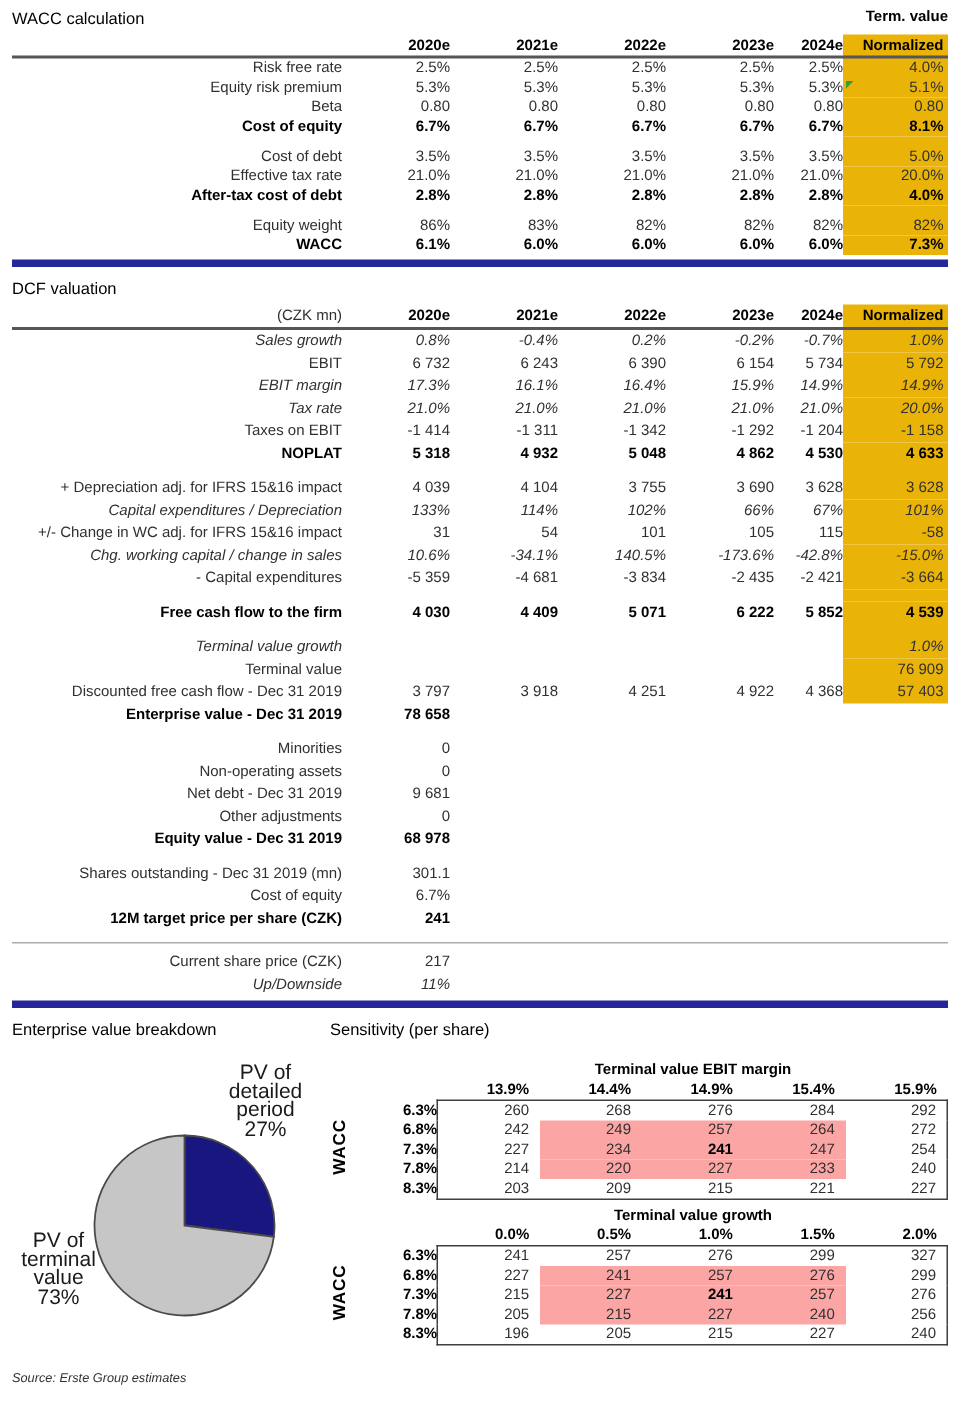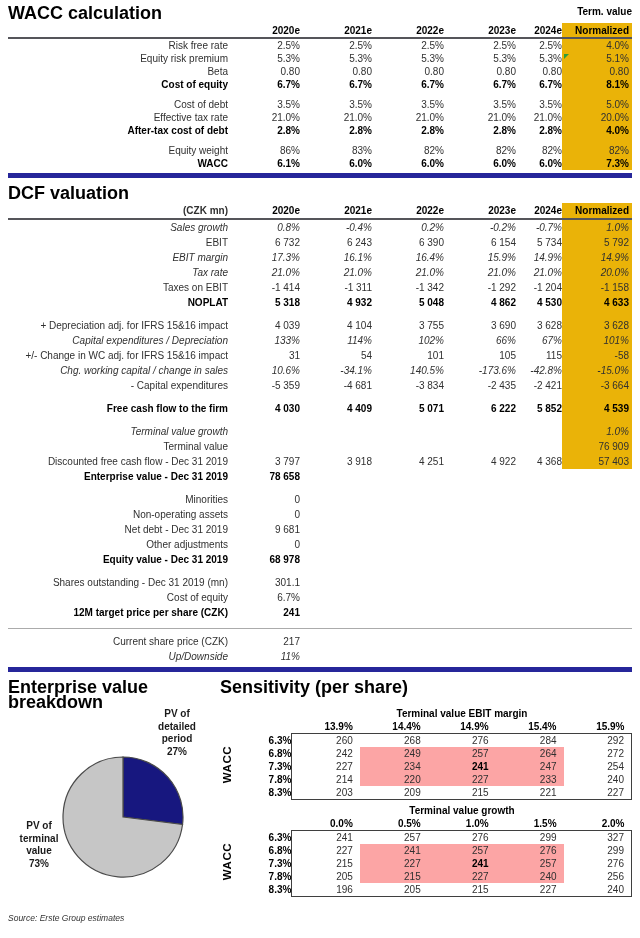--- a/index.html
+++ b/index.html
@@ -7,50 +7,50 @@
   body {
     width: 640px; height: 938px;
     background: #ffffff;
     font-family: "Liberation Sans", sans-serif;
     color: #303030;
     overflow: hidden;
   }
   .page { width: 640px; height: 938px; padding: 6px 8px 0 8px; position: relative; }
 
   .sec-head { position: relative; height: 17px; }
-  .sec-title { font-size: 18px; font-weight: bold; color: #000; margin: 0; line-height: 15px; }
+  .sec-title { font-size: 11px; font-weight: normal; color: #000; margin: 0; line-height: 15px; }
   .term-label { position: absolute; right: 0; top: 0; font-size: 10px; font-weight: bold; color: #000; }
 
   
   table.fin { width: 624px; border-collapse: collapse; table-layout: fixed; font-size: 10px; color: #303030; }
   .fin th, .fin td { padding: 0; height: 13px; line-height: 13px; white-space: nowrap; text-align: right; vertical-align: middle; font-weight: normal; }
   .fin.dcf th, .fin.dcf td { height: 15px; line-height: 15px; }
   .fin thead th { font-weight: bold; color: #000; border-bottom: 2.5px solid #55555a; height: 15px; }
-  .fin thead th.lab { font-weight: bold; color: #303030; }
+  .fin thead th.lab { font-weight: normal; color: #303030; }
   .fin .lab { text-align: right; }
   .fin td.norm, .fin th.norm { padding-right: 3px; }
   .fin .sh { background: #eab308; }
   .fin tr.bold td { font-weight: bold; color: #000; }
   .fin tr.italic td { font-style: italic; }
   .fin tr.spacer td { height: 7px; line-height: 7px; }
   .fin.dcf tr.spacer td { height: 8px; line-height: 8px; }
   .fin tr.spacer.topline td { height: 6px; line-height: 6px; border-top: 1px solid #ababab; }
   .fin td.rel { position: relative; }
   .marker { position: absolute; right: -7px; top: 2px; width: 0; height: 0;
             border-right: 5px solid transparent; border-top: 5px solid #2f9e3a; }
 
   .navy-bar { height: 5px; background: #26269a; margin-top: 3px; width: 624px; }
 
   
   .bottom { display: flex; margin-top: 8px; height: 256px; }
   .left-col { width: 212px; position: relative; }
   .right-col { width: 412px; position: relative; }
 
   .pie-svg { position: absolute; left: 51px; top: 73px; }
-  .callout { position: absolute; font-size: 10px; line-height: 12.5px; color: #1a1a1a; text-align: center; font-weight: bold; }
+  .callout { position: absolute; font-size: 14px; line-height: 12.5px; color: #1a1a1a; text-align: center; }
   .callout .pct { display: block; }
   .callout.c1 { left: 140px; top: 28px; width: 58px; }
   .callout.c2 { left: 2px; top: 140px; width: 58px; }
   .source-note { position: absolute; left: 0; top: 233px; font-size: 8.5px; font-style: italic; color: #333; }
 
   
   .sens-caption { margin: 13px 0 1px 72px; width: 340px; text-align: center; font-size: 10px; font-weight: bold; color: #000; }
   .sens-caption.second { margin-top: 5px; }
   table.sens { border-collapse: collapse; table-layout: fixed; font-size: 10px; color: #303030; }
   .sens col.c-axis { width: 16px; } .sens col.c-rh { width: 56px; } .sens col.c-d { width: 68px; }

